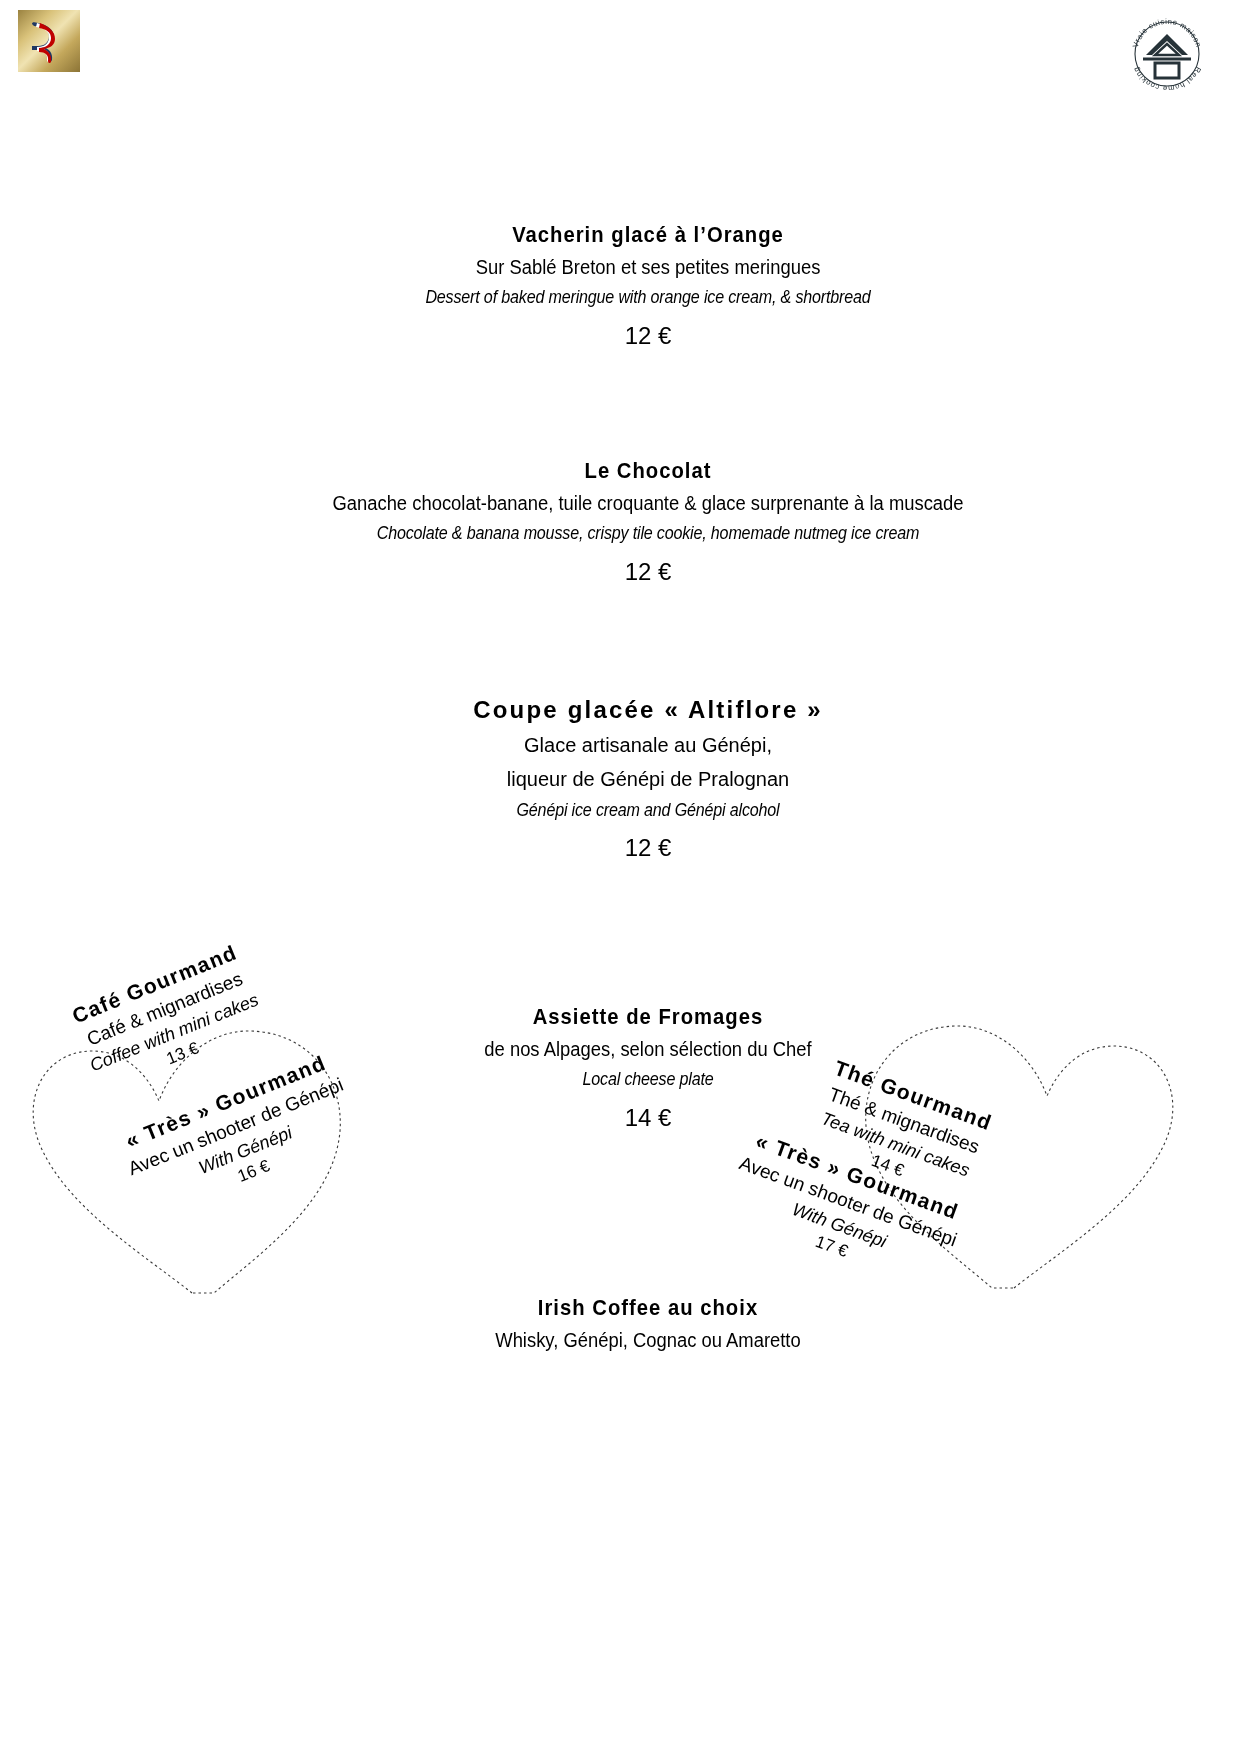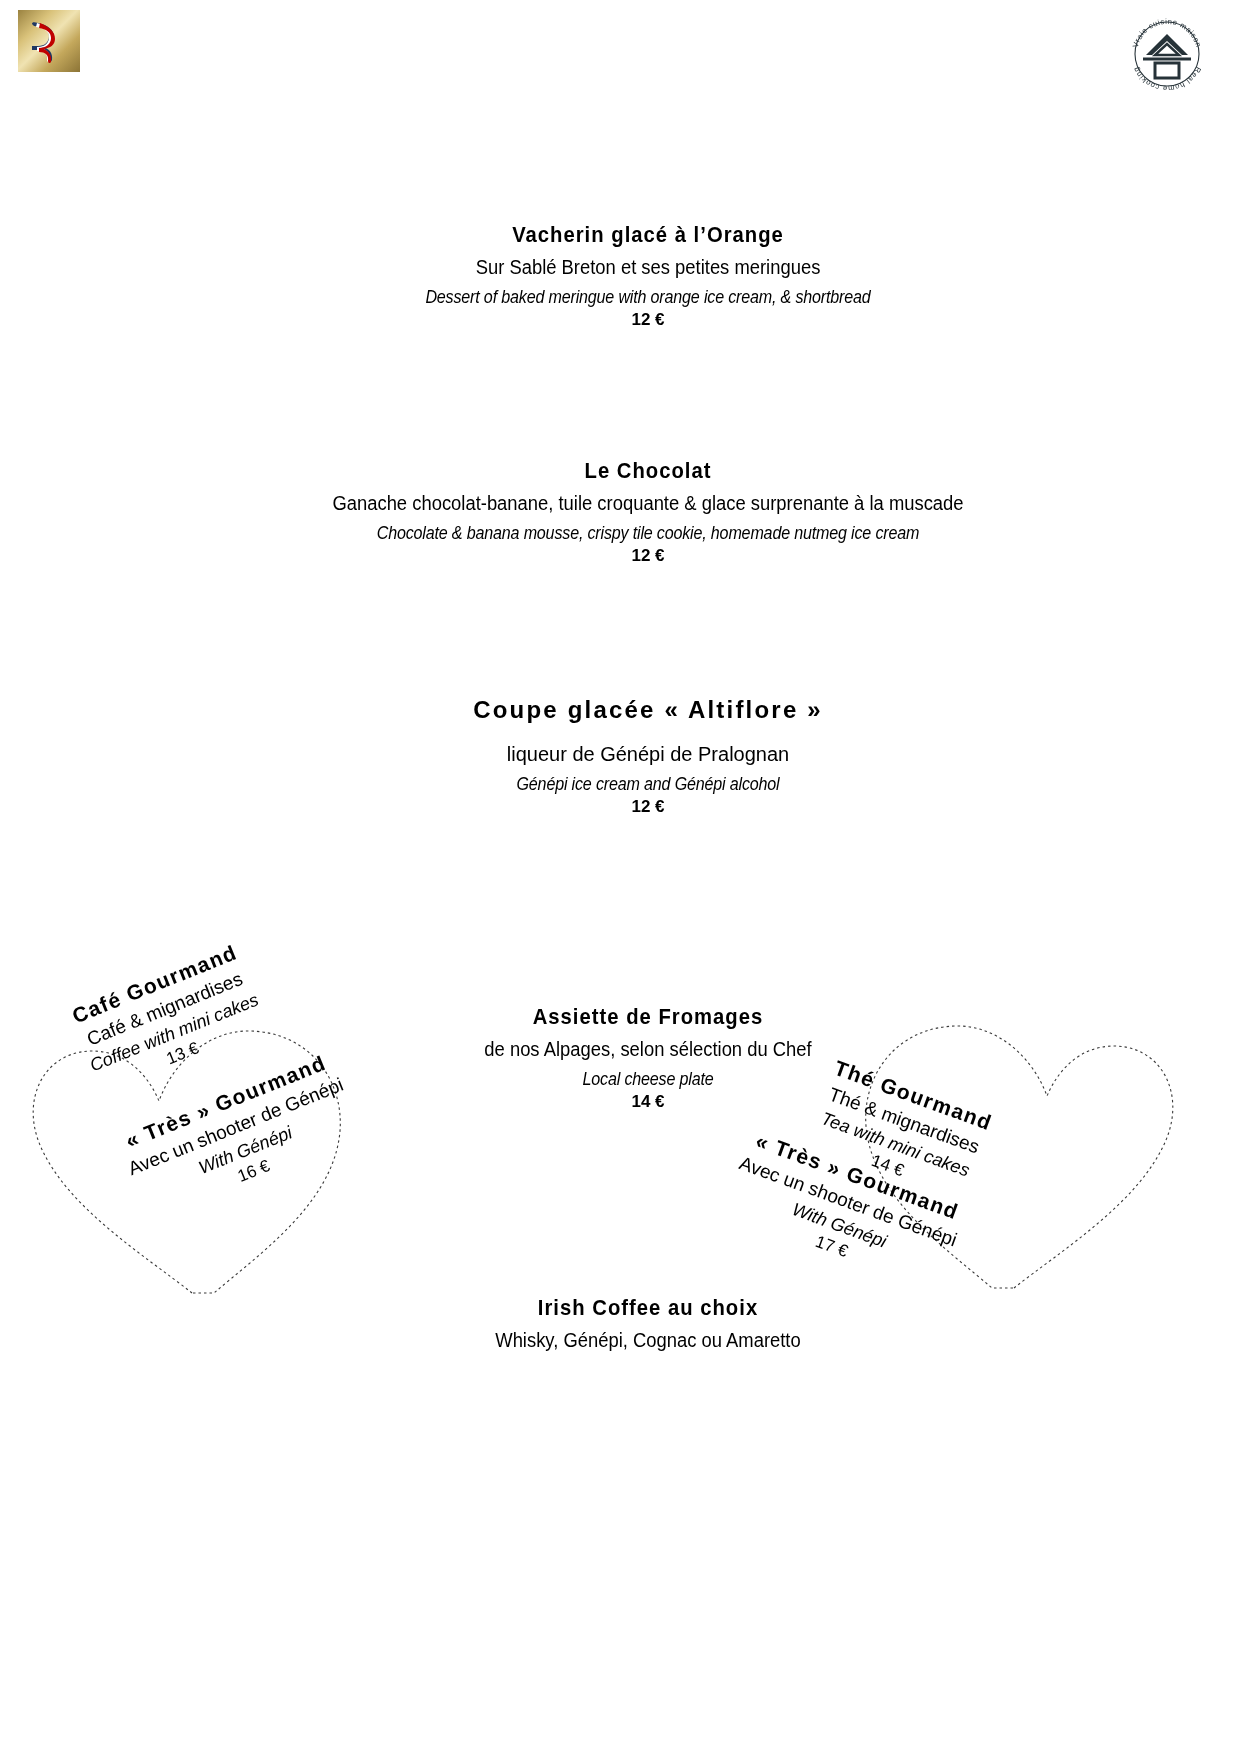--- a/index.html
+++ b/index.html
@@ -86,23 +86,23 @@
   }
   .item-en {
     font-size: 17.5px;
     font-style: italic;
     font-weight: 400;
     line-height: 1.35;
     margin-top: 5px;
     letter-spacing: -0.2px;
   }
   .item-price {
-    font-size: 17px;
-    font-weight: 700;
-    margin-top: 0;
+    font-size: 24px;
+    font-weight: 400;
+    margin-top: 12px;
   }
 
   
   .heart {
     position: absolute;
   }
   .heart svg {
     display: block;
     overflow: visible;
   }
@@ -189,21 +189,22 @@
 
   <div class="block" style="top:457px;">
     <div class="item-title cond">Le Chocolat</div>
     <div class="item-sub cond">Ganache chocolat-banane, tuile croquante &amp; glace surprenante à la muscade</div>
     <div class="item-en cond">Chocolate &amp; banana mousse, crispy tile cookie, homemade nutmeg ice cream</div>
     <div class="item-price">12 €</div>
   </div>
 
   <div class="block" style="top:695px;">
     <div class="item-title-wide">Coupe glacée « Altiflore »</div>
-    <div class="item-sub" style="margin-top:15px;">liqueur de Génépi de Pralognan</div>
+    <div class="item-sub" style="margin-top:6px;">Glace artisanale au Génépi,</div>
+    <div class="item-sub" style="margin-top:6px;">liqueur de Génépi de Pralognan</div>
     <div class="item-en cond">Génépi ice cream and Génépi alcohol</div>
     <div class="item-price">12 €</div>
   </div>
 
   <div class="heart" style="left:26px; top:955px; width:360px; height:345px;">
     <svg width="360" height="345" viewBox="0 0 360 345">
       <path d="M166 338
                C 118 300, 40 252, 14 190
                C -6 142, 20 96, 66 96
                C 100 96, 122 120, 133 146

